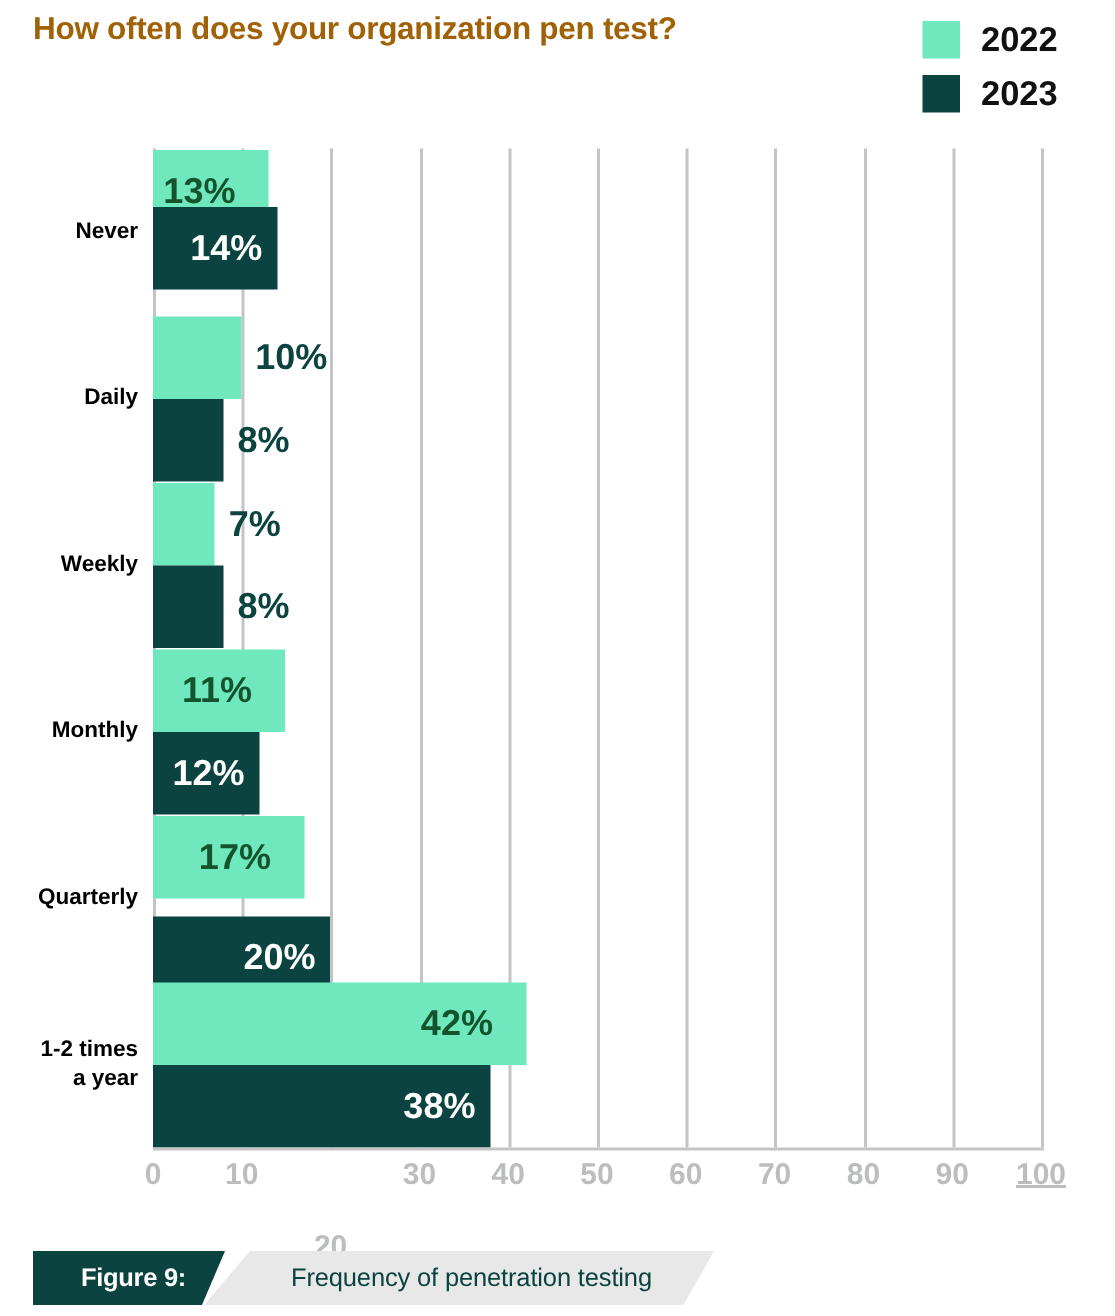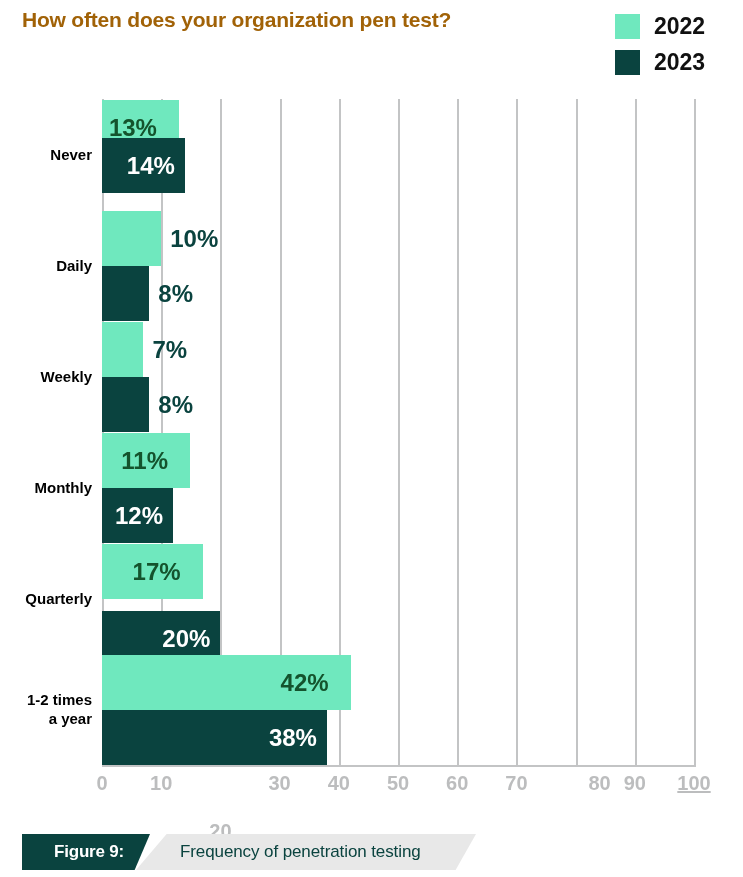--- a/index.html
+++ b/index.html
@@ -167,21 +167,21 @@
     left: 136px; top: 0;
     width: 340px; height: 36px;
     background: #e8e8e8;
     clip-path: polygon(9% 0, 100% 0, 94% 100%, 0 100%);
     display: flex;
     align-items: center;
   }
   #caption-text span {
     font-size: 17px;
     color: #0A433F;
-    margin-left: 44px;
+    margin-left: 58px;
     letter-spacing: -0.1px;
   }
 </style>
 </head>
 <body>
 
 <div id="header">
   <div id="chart-title">How often does your organization pen test?</div>
 
   <div id="legend">
@@ -250,21 +250,21 @@
   <div id="axis-line"></div>
   <div id="ticks">
       <div class="tick-label" style="left: 102px;">0</div>
       <div class="tick-label" style="left: 161.2px;">10</div>
       <div class="tick-label" style="left: 220.4px; margin-top: 48px;">20</div>
       <div class="tick-label" style="left: 279.6px;">30</div>
       <div class="tick-label" style="left: 338.8px;">40</div>
       <div class="tick-label" style="left: 398px;">50</div>
       <div class="tick-label" style="left: 457.2px;">60</div>
       <div class="tick-label" style="left: 516.4px;">70</div>
-      <div class="tick-label" style="left: 575.6px; margin-left: 24px;">80</div>
+      <div class="tick-label" style="left: 575.6px;">80</div>
       <div class="tick-label" style="left: 634.8px;">90</div>
       <div class="tick-label" style="left: 694px; text-decoration: underline;">100</div>
     </div>
   <div id="cats">
       <div class="cat-label" style="top: 155px;">Never</div>
       <div class="cat-label" style="top: 266px;">Daily</div>
       <div class="cat-label" style="top: 377px;">Weekly</div>
       <div class="cat-label" style="top: 488px;">Monthly</div>
       <div class="cat-label" style="top: 599px;">Quarterly</div>
       <div class="cat-label" style="top: 710px;">1-2 times

